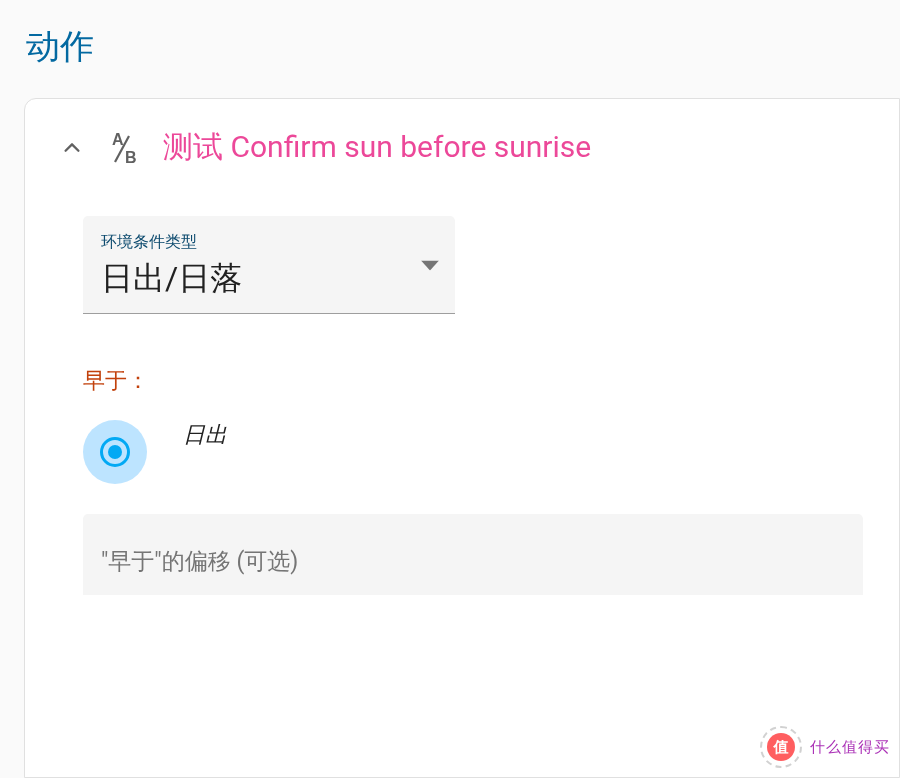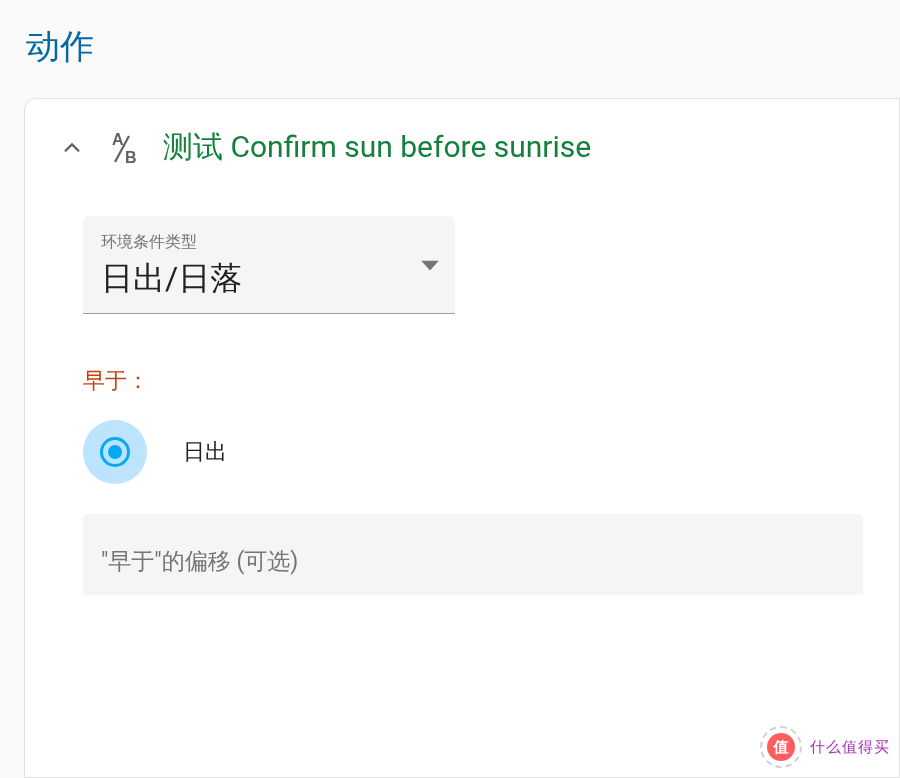--- a/index.html
+++ b/index.html
@@ -49,37 +49,37 @@
       height: 36px;
       display: inline-flex;
       align-items: center;
       justify-content: center;
       color: #616161;
     }
     .ab-icon svg { width: 36px; height: 36px; }
     .card-title {
       font-size: 30px;
       font-weight: 400;
-      color: #15803d;
+      color: #ec4899;
     }
     .body {
       padding-left: 22px;
     }
     .select-field {
       position: relative;
       width: 372px;
       background: #f5f5f5;
       border-bottom: 1px solid #9e9e9e;
       border-radius: 5px 5px 0 0;
       padding: 16px 18px 12px 18px;
       cursor: pointer;
     }
     .select-label {
       font-size: 16px;
-      color: #737373;
+      color: #0c4a6e;
       margin-bottom: 4px;
     }
     .select-value {
       font-size: 32px;
       color: #212121;
     }
     .dropdown-icon {
       position: absolute;
       right: 16px;
       top: 50%;
@@ -88,24 +88,25 @@
     }
     .dropdown-icon svg { width: 18px; height: 10px; }
     .group-label {
       font-size: 22px;
       color: #c2410c;
       margin-top: 52px;
       margin-bottom: 24px;
     }
     .radio-item {
       display: flex;
-      align-items: center;
+      align-items: flex-start;
       height: 64px;
       margin-bottom: 30px;
       cursor: pointer;
+      font-style: italic;
     }
     .radio-circle {
       position: relative;
       width: 64px;
       height: 64px;
       display: flex;
       align-items: center;
       justify-content: center;
       margin-right: 36px;
     }

